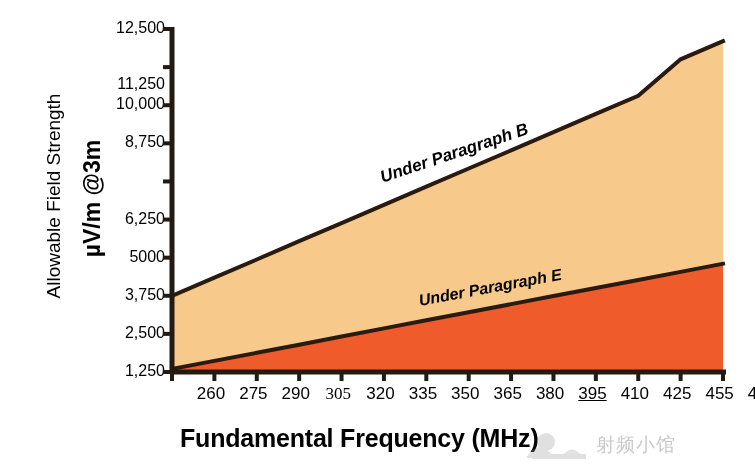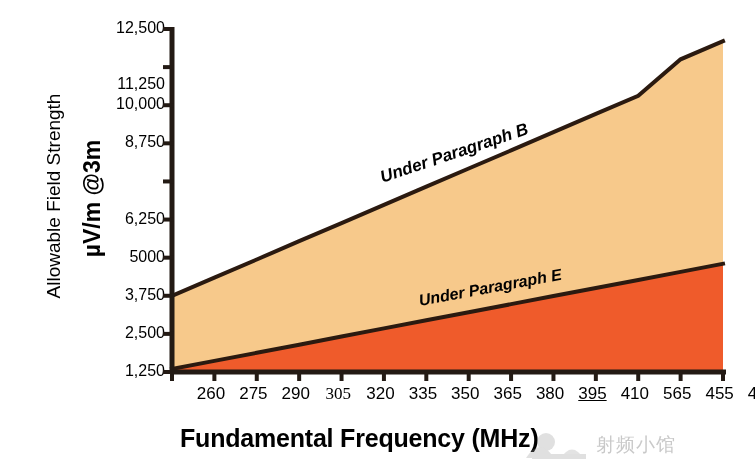--- a/index.html
+++ b/index.html
@@ -225,21 +225,21 @@
       <div class="xtick-label" style="left: 214.385px; top: 385px;">275</div>
       <div class="xtick-label" style="left: 256.769px; top: 385px;">290</div>
       <div class="xtick-label" style="left: 299.154px; top: 385px; font-family: Liberation Serif, serif;">305</div>
       <div class="xtick-label" style="left: 341.538px; top: 385px;">320</div>
       <div class="xtick-label" style="left: 383.923px; top: 385px;">335</div>
       <div class="xtick-label" style="left: 426.308px; top: 385px;">350</div>
       <div class="xtick-label" style="left: 468.692px; top: 385px;">365</div>
       <div class="xtick-label" style="left: 511.077px; top: 385px;">380</div>
       <div class="xtick-label" style="left: 553.462px; top: 385px; text-decoration: underline;">395</div>
       <div class="xtick-label" style="left: 595.846px; top: 385px;">410</div>
-      <div class="xtick-label" style="left: 638.231px; top: 385px;">565</div>
+      <div class="xtick-label" style="left: 638.231px; top: 385px;">425</div>
       <div class="xtick-label" style="left: 680.615px; top: 385px;">455</div>
       <div class="xtick-label" style="left: 723px; top: 385px;">470</div>
     </div>
 
   <div class="xaxis-title">Fundamental Frequency (MHz)</div>
 
   <svg class="watermark-blob" viewBox="0 0 78 36">
     <ellipse cx="26" cy="14" rx="9" ry="9" fill="#9a9a9a"></ellipse>
     <path d="M6 30 Q20 8 34 30 Z" fill="#9a9a9a"></path>
     <path d="M40 31 Q52 12 64 31 Z" fill="#a5a5a5"></path>

